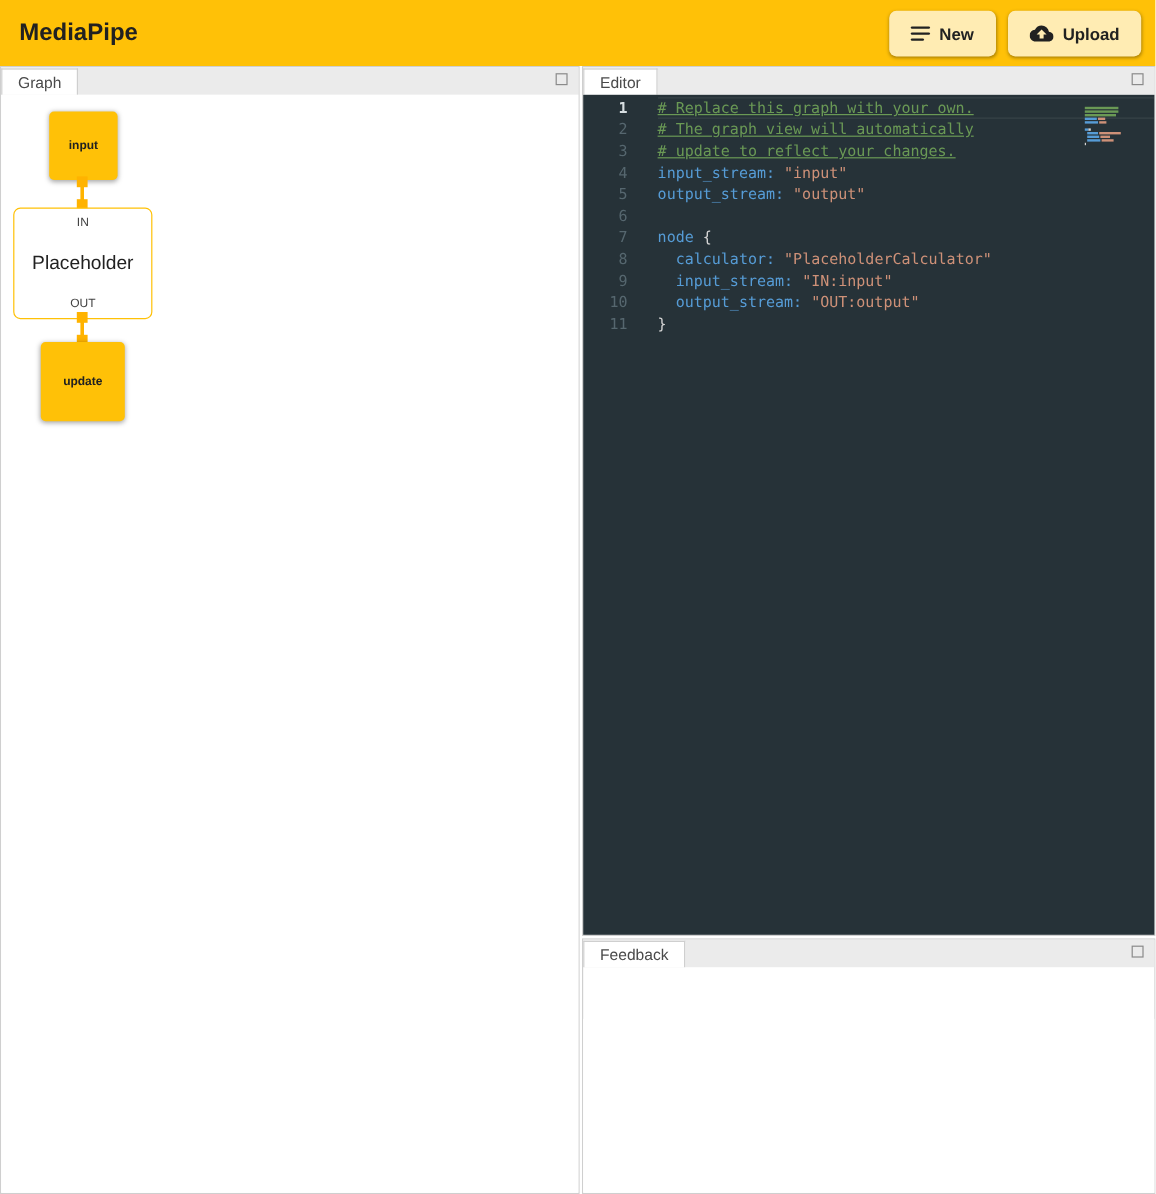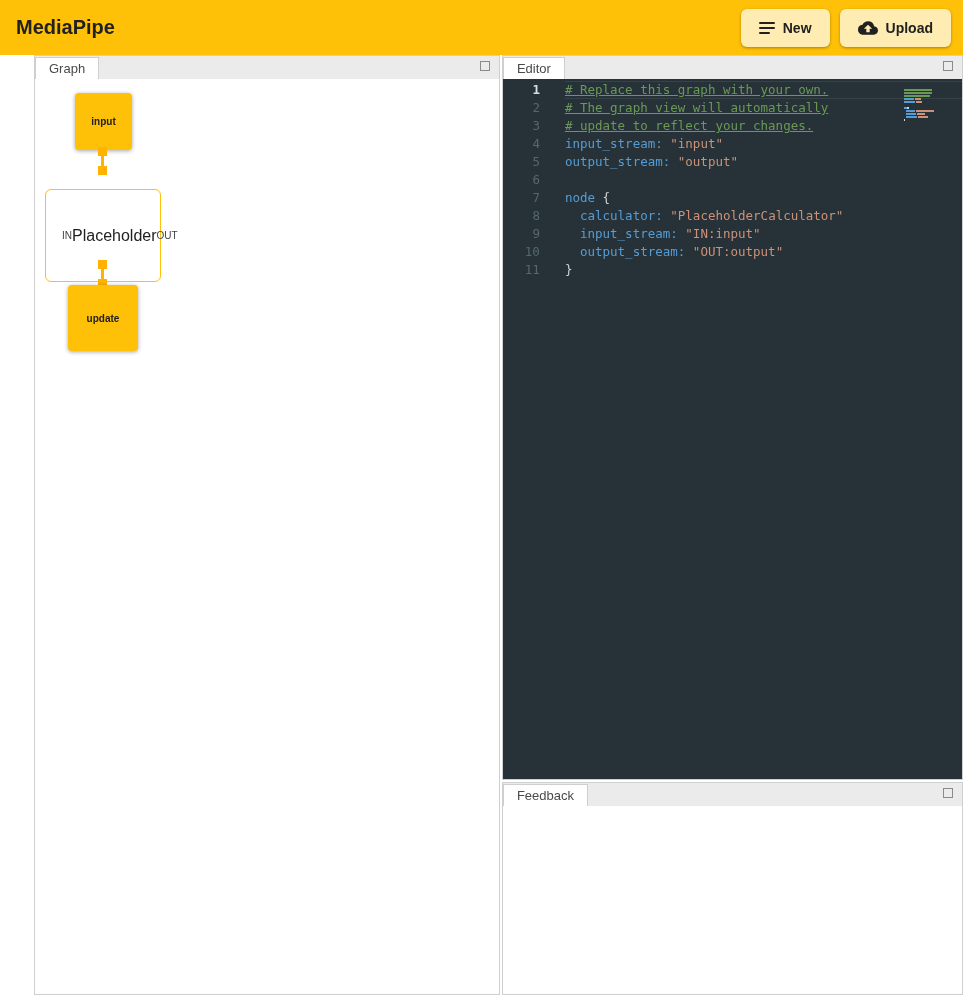--- a/index.html
+++ b/index.html
@@ -13,21 +13,21 @@
   .header-buttons { display:flex; gap:10px; }
   .hdr-btn { display:flex; align-items:center; gap:8px; height:38px; padding:0 18px;
              background:var(--button-bg); border:none; border-radius:6px;
              font-family:"Liberation Sans", sans-serif; font-size:14px; font-weight:bold;
              color:var(--header-text); box-shadow:0 1px 3px rgba(0,0,0,.35); cursor:pointer; }
   .menu-icon { display:inline-flex; flex-direction:column; gap:3px; width:16px; }
   .menu-icon i { display:block; height:2px; background:var(--header-text); border-radius:1px; }
   .menu-icon i:nth-child(3){ width:11px; }
 
   
-  .main { display:flex; gap:2px; height:940px; background:#fff;margin-left:34px; }
+  .main { display:flex; gap:2px; height:940px; background:#fff; }
   .left-col  { width:483px; display:flex; flex-direction:column; }
   .right-col { width:478px; display:flex; flex-direction:column; gap:2px;border-radius:14px; }
 
   .panel { display:flex; flex-direction:column; border:1px solid var(--panel-border); }
   .panel-bar { height:23px; background:var(--panel-bar-bg); display:flex; align-items:flex-end;
                position:relative; flex:none; }
   .tab { background:var(--tab-bg); border:1px solid var(--panel-border); border-bottom:none;
          padding:3px 13px 3px 13px; font-size:13px; color:var(--tab-text);
          margin-left:0; cursor:pointer; }
   .maximize-icon { position:absolute; right:9px; top:5px; width:10px; height:10px;
@@ -35,24 +35,24 @@
 
   
   .graph-panel { height:100%; }
   .graph-body { flex:1; position:relative; background:#fff; }
   .gnode { position:absolute; display:flex; align-items:center; justify-content:center;
            border-radius:4px; cursor:pointer; }
   .gnode.io { background:var(--accent); box-shadow:0 1px 4px rgba(0,0,0,.35);
               font-weight:bold; font-size:10px; color:var(--node-text); }
   .node-input  { left:40px; top:14px;  width:57px; height:57px; }
   .node-output { left:33px; top:206px; width:70px; height:66px; }
-  .node-calc { left:10px; top:110px; width:116px; height:93px; background:#fff;
+  .node-calc { left:10px; top:94px; width:116px; height:93px; background:#fff;
                border:1.5px solid var(--accent); border-radius:6px;
-               display:flex; flex-direction:row; align-items:center;
-               justify-content:space-between; padding:6px 16px; }
+               display:flex; flex-direction:column; align-items:center;
+               justify-content:space-between; padding:6px 4px; }
   .port-label { font-size:10px; color:#424242; }
   .calc-label { font-size:16px; color:var(--node-text); }
   .edge-sq   { position:absolute; width:9px; height:9px; background:var(--connector); }
   .edge-line { position:absolute; width:3px; background:var(--connector); }
 
   
   .editor-panel { height:725px; }
   .editor-body { flex:1; background:var(--editor-bg); position:relative; overflow:hidden;
                  font-family:"DejaVu Sans Mono", monospace; font-size:12.5px; line-height:18px;
                  padding-top:2px; }

